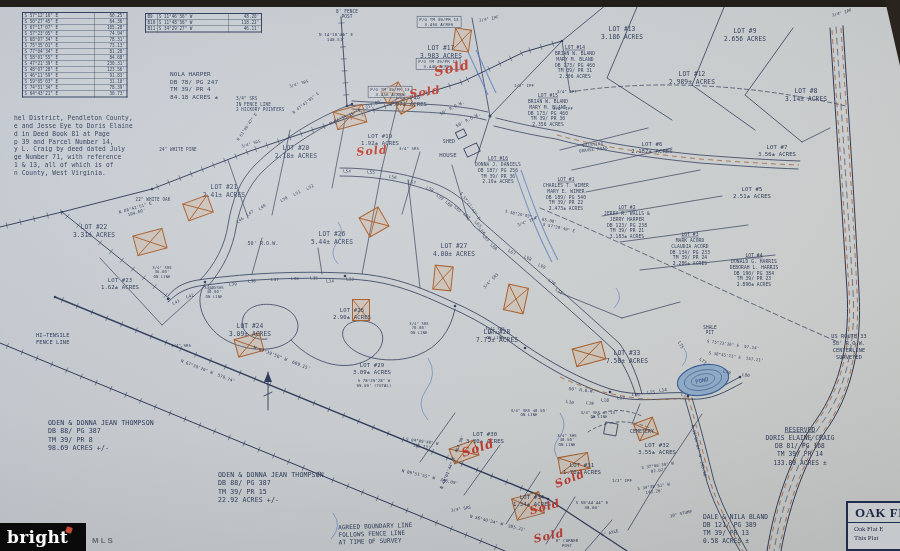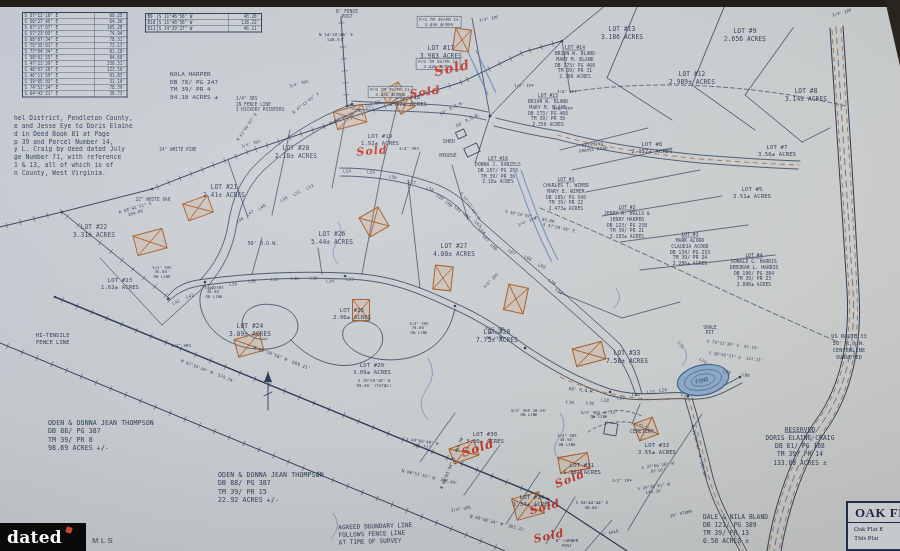--- a/index.html
+++ b/index.html
@@ -765,21 +765,21 @@
   <div id="scan-corner"></div>
 
   <div id="titleblock">
     <div class="tb-head">OAK FL</div>
     <div class="tb-line">Oak Flat E</div>
     <div class="tb-line">This Plat</div>
   </div>
 
   <div id="watermark">
     <div class="wm-box">
-      <span class="wm-brand">dated</span>
+      <span class="wm-brand">bright</span>
     </div>
     <div class="wm-accent"></div>
     <span class="wm-mls">MLS</span>
   </div>
 
 <div class="sold" style="left: 452px; top: 68px; font-size: 13px; transform: translate(-50%, -50%) rotate(-12deg);">Sold</div>
     <div class="sold" style="left: 425px; top: 92px; font-size: 11px; transform: translate(-50%, -50%) rotate(-8deg);">Sold</div>
     <div class="sold" style="left: 372px; top: 151px; font-size: 11px; transform: translate(-50%, -50%) rotate(-5deg);">Sold</div>
     <div class="sold" style="left: 478px; top: 448px; font-size: 12px; transform: translate(-50%, -50%) rotate(-18deg);">Sold</div>
     <div class="sold" style="left: 570px; top: 479px; font-size: 11px; transform: translate(-50%, -50%) rotate(-22deg);">Sold</div>

